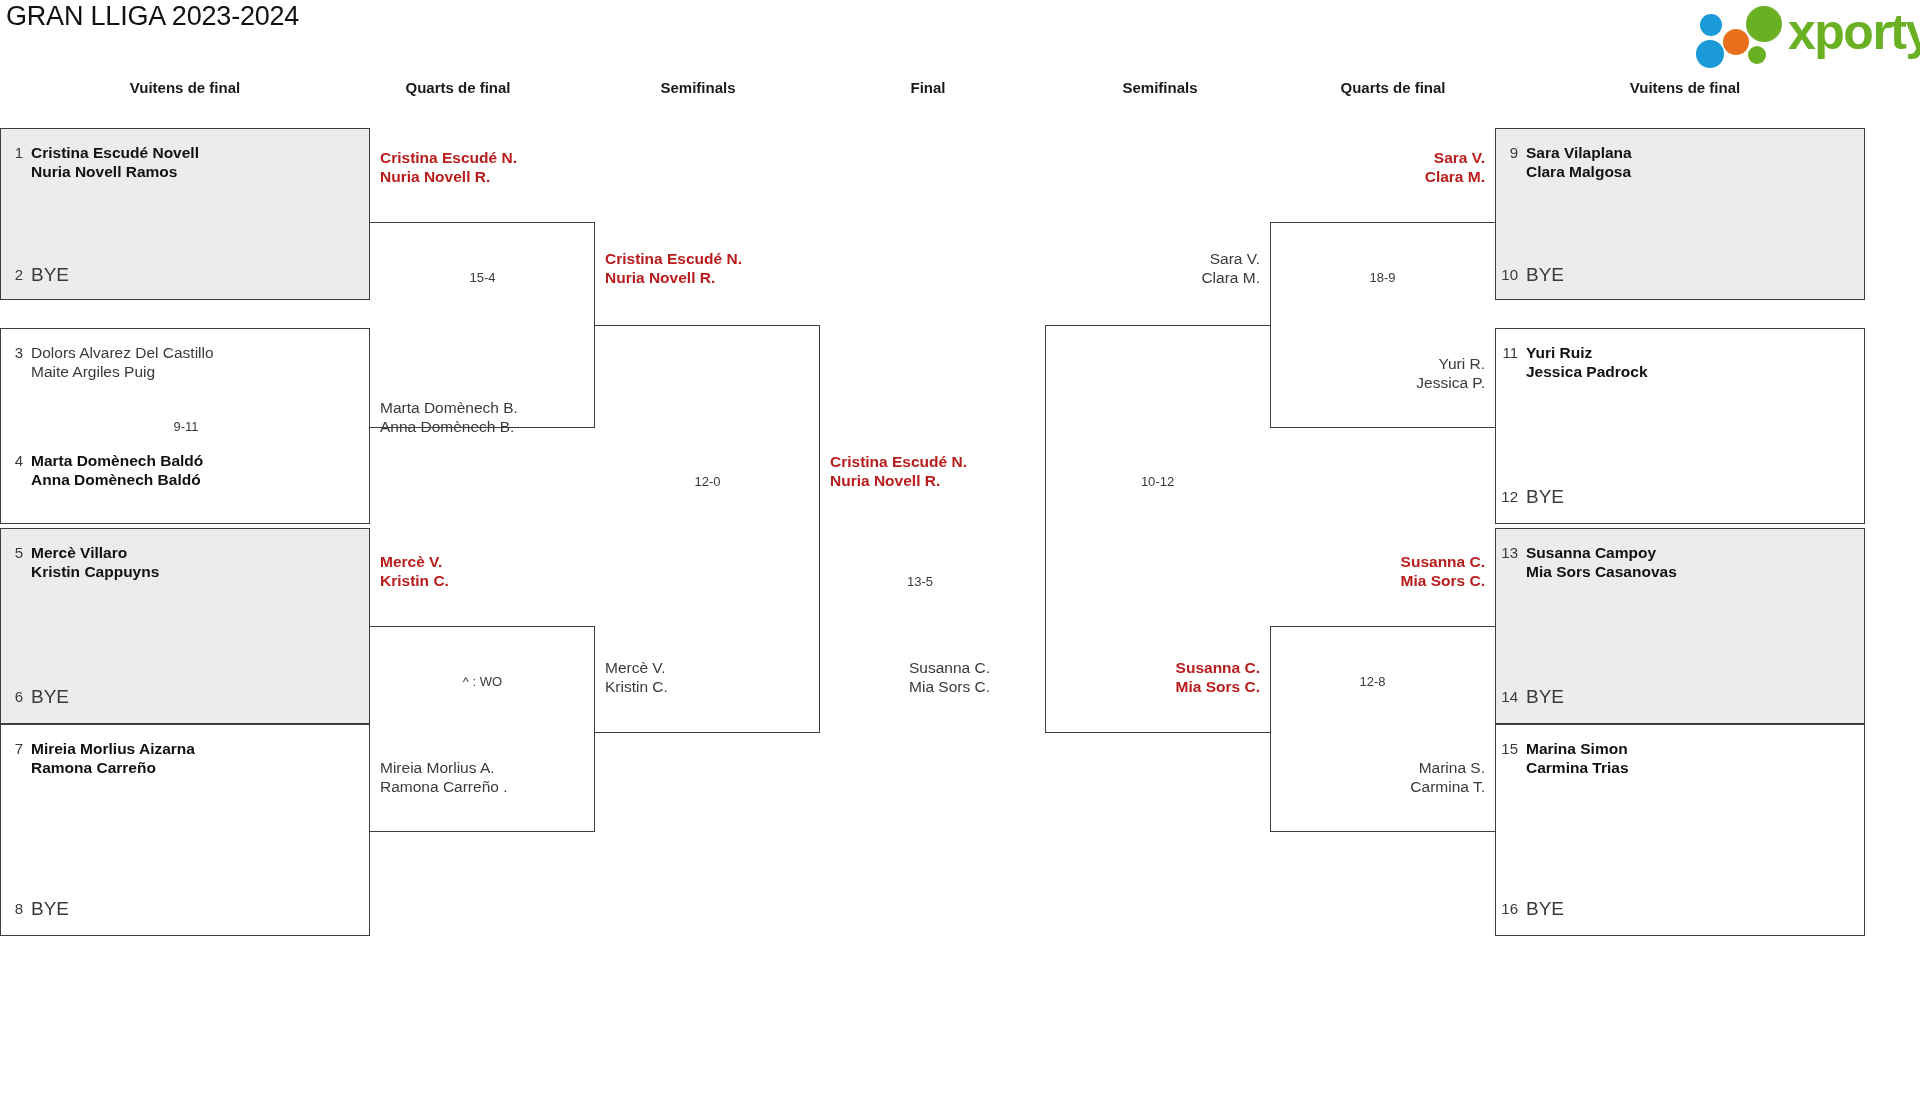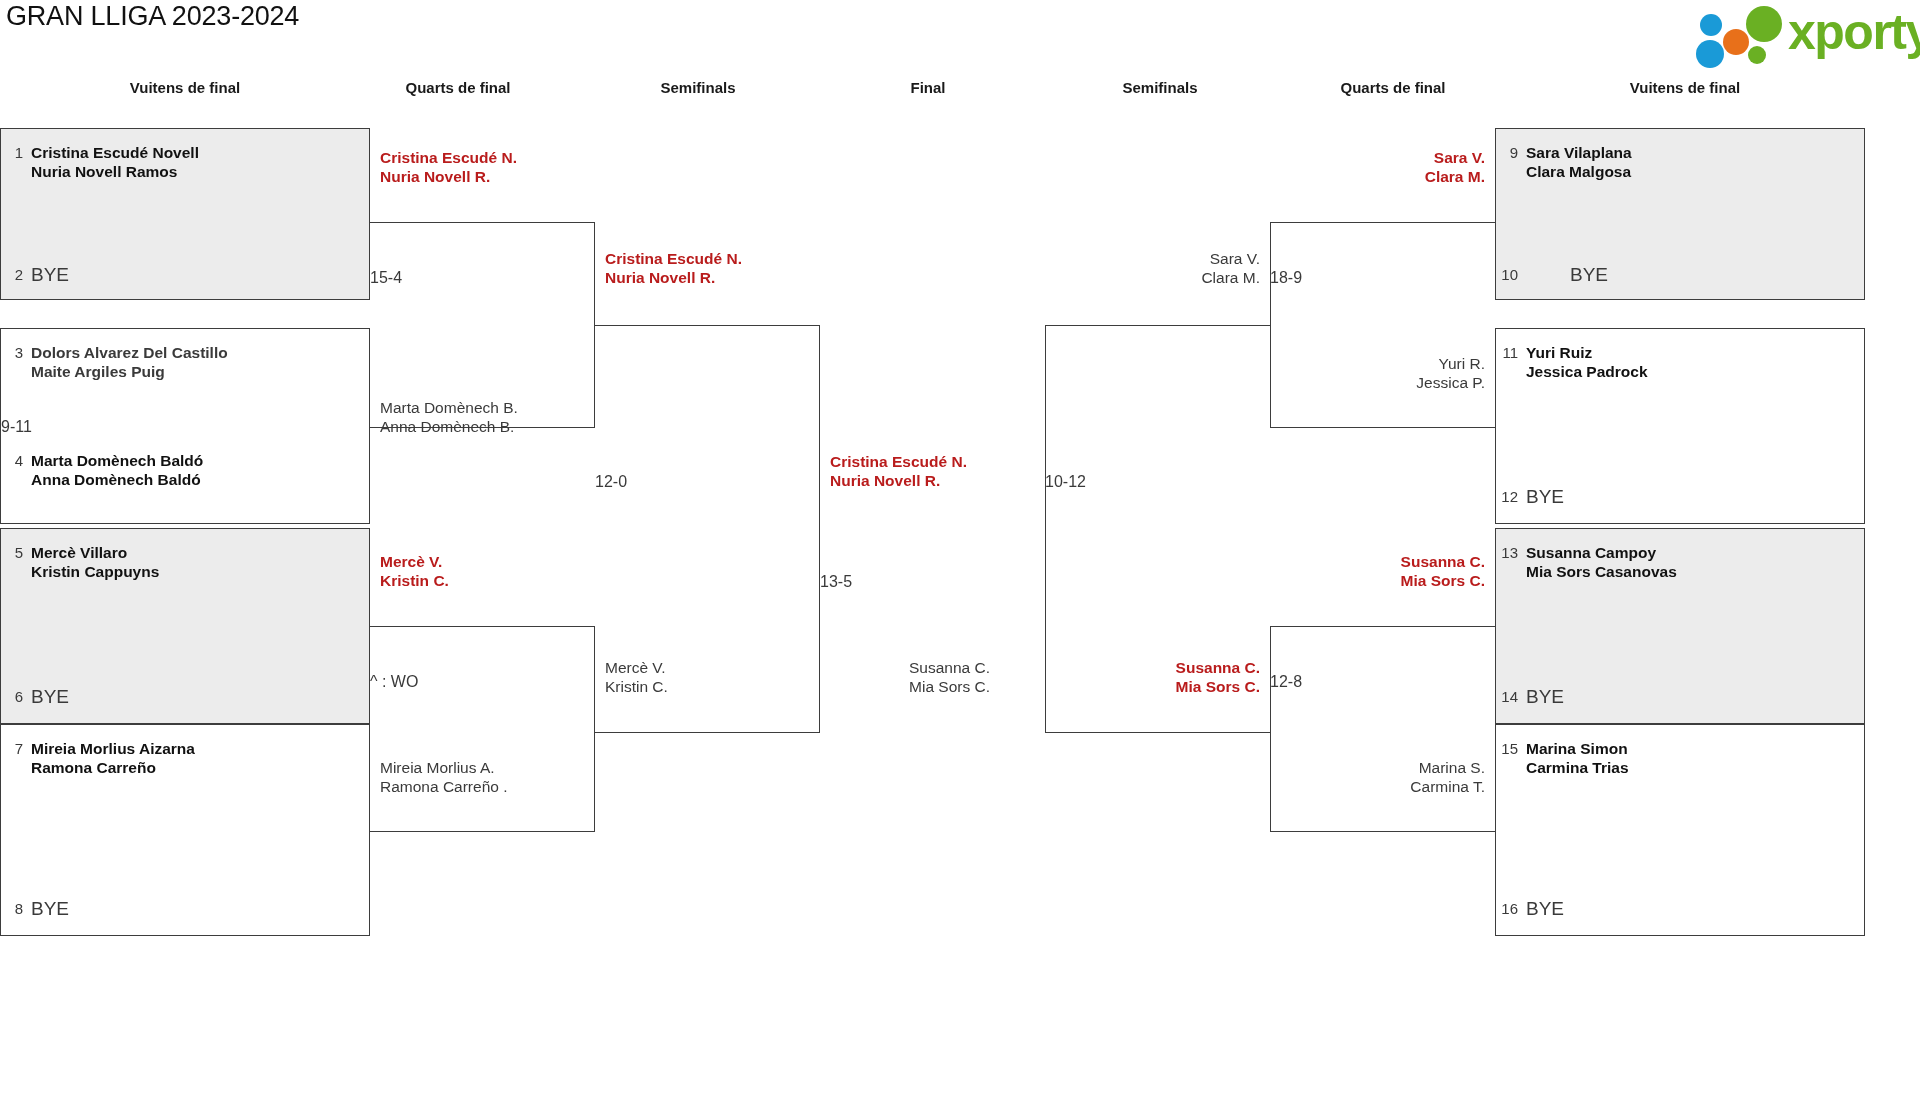--- a/index.html
+++ b/index.html
@@ -63,21 +63,21 @@
     width:22px;
     text-align:right;
     flex:0 0 22px;
   }
   .seedbox .snames{
     font-size:15.5px;line-height:19px;
     padding-left:8px;
     white-space:nowrap;
   }
   .seedbox .snames.w{font-weight:700;color:#111;}
-  .seedbox .snames.l{font-weight:700;color:#3a3a3a;}
+  .seedbox .snames.l{font-weight:400;color:#3a3a3a;}
   .seedbox .bye{
     font-size:19px;line-height:19px;
     color:#3a3a3a;
     padding-left:8px;
     font-weight:400;
   }
 
   
   .seedbox.right .srow{flex-direction:row;}
 
@@ -92,24 +92,24 @@
 
   
   .plab{
     font-size:15.5px;line-height:19px;
     white-space:nowrap;
   }
   .plab.w{font-weight:700;color:#b91c1c;}
   .plab.l{font-weight:400;color:#3a3a3a;}
   .plab.ra{text-align:right;}
   .score{
-    font-size:16px;line-height:19px;
+    font-size:13px;line-height:19px;
     color:#3a3a3a;
     white-space:nowrap;
-    text-align:left;
+    text-align:center;
   }
 </style>
 </head>
 <body>
 
 <div class="abs" id="title">
   <div>GRAN LLIGA 2023-2024</div>
 </div>
 
 <div class="abs" id="logo">
@@ -266,21 +266,21 @@
 </div>
 
 <div class="abs seedbox alt right" style="left:1495px;top:128px;width:370px;height:172px;">
   <div class="srow" style="left:0px;top:14px;">
     <span class="snum">9</span>
     <span class="snames w">
       <span>Sara Vilaplana</span><br>
       <span>Clara Malgosa</span>
     </span>
   </div>
-  <div class="srow" style="left:0px;top:136px;gap:44px;">
+  <div class="srow" style="left:0px;top:136px;">
     <span class="snum">10</span>
     <span class="bye">BYE</span>
   </div>
 </div>
 <div class="abs seedbox right" style="left:1495px;top:328px;width:370px;height:196px;">
   <div class="srow" style="left:0px;top:14px;">
     <span class="snum">11</span>
     <span class="snames w">
       <span>Yuri Ruiz</span><br>
       <span>Jessica Padrock</span>

